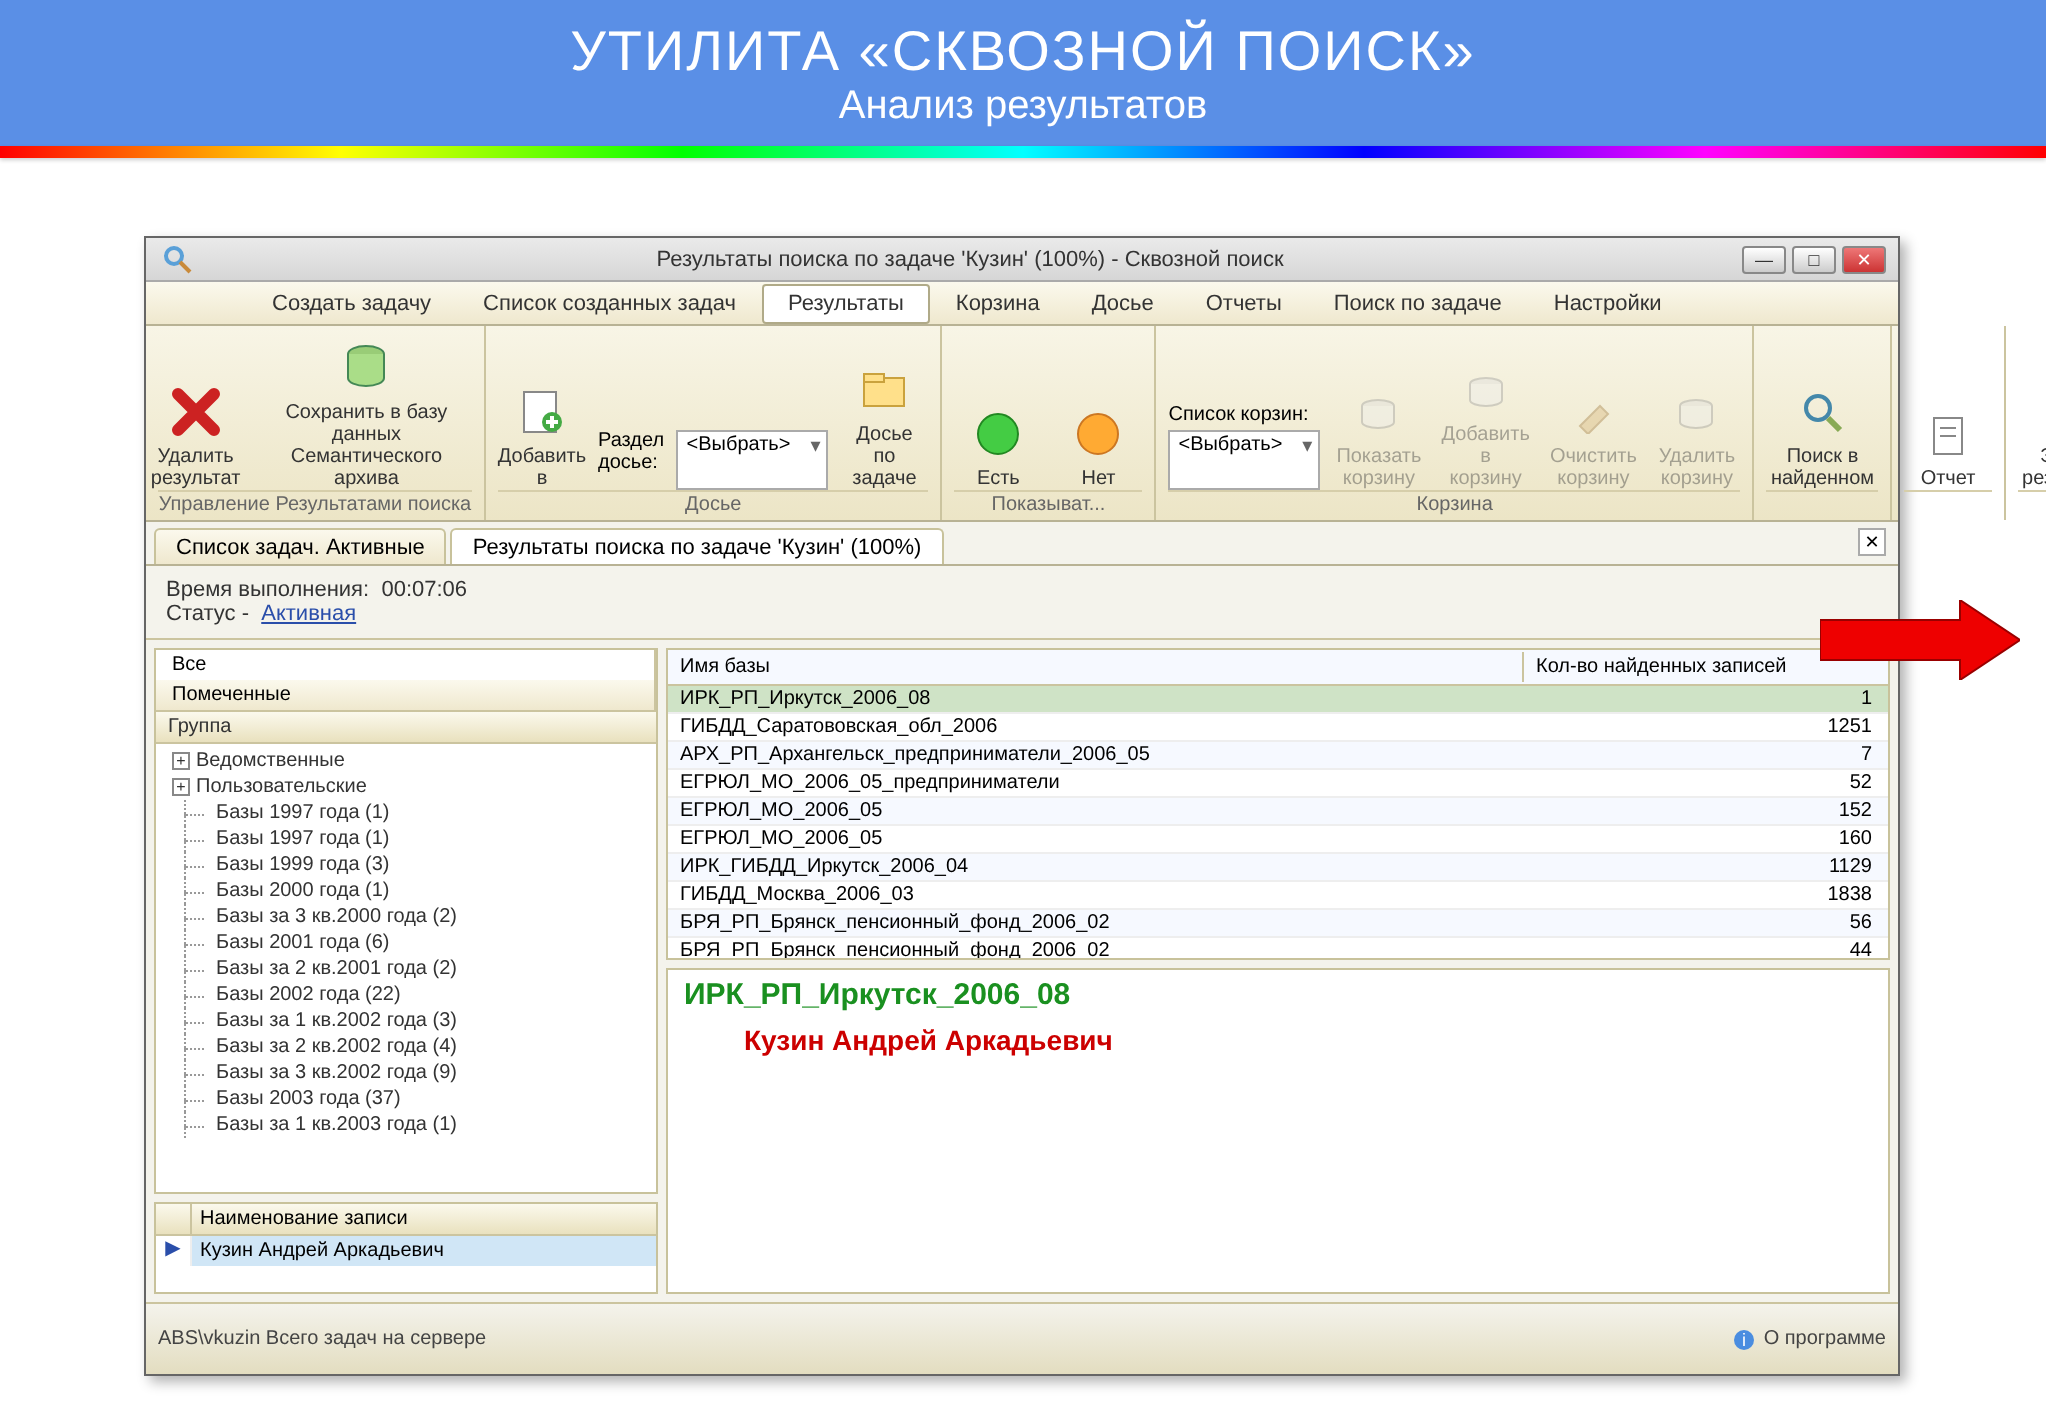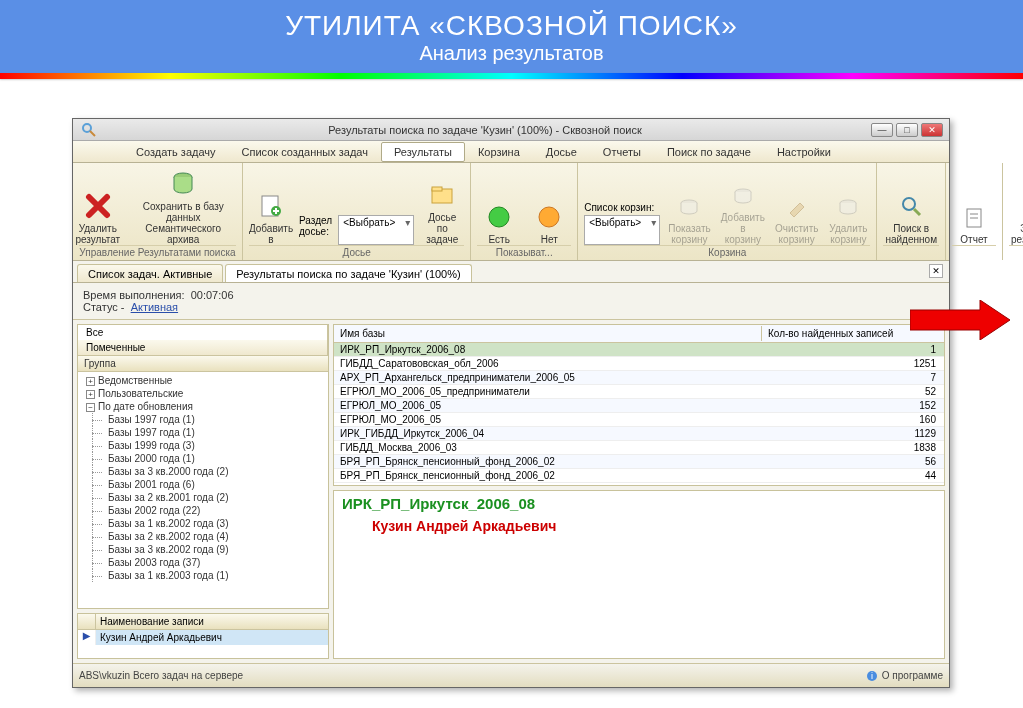--- a/index.html
+++ b/index.html
@@ -58,21 +58,21 @@
   .dbtable .sel { background:#cfe3c6 !important; }
   .rechead { display:flex; font-size:10px; border-bottom:1px solid #cbc49f; }
   .rechead .sel { width:18px; border-right:1px solid #cbc49f; background:linear-gradient(#fbf9ed,#e9e1be); }
   .rechead .h { flex:1; background:linear-gradient(#fbf9ed,#e9e1be); padding:2px 4px; }
   .recrow { display:flex; }
   .recrow .sel { width:18px; border-right:1px solid #eee; color:#2a4eaa; text-align:center; font-size:10px; }
   .recrow .v { flex:1; background:#d0e6f6; font-size:10px; padding:2px 4px; }
   .preview { flex:1; background:#fff; border:1px solid #c8c29b; padding:4px 8px; }
   .preview .dbname { color:#1a9020; font-weight:bold; font-size:15px; }
   .preview .person { color:#c00; font-weight:bold; font-size:14px; margin-top:6px; padding-left:30px; }
-  .statusbar { height:24px; background:linear-gradient(#f4f3ec,#e3ddc0); border-top:1px solid #cbc49f; display:flex; align-items:center; font-size:10px; padding:0 6px; color:#444; }
+  .statusbar { height:36px; background:linear-gradient(#f4f3ec,#e3ddc0); border-top:1px solid #cbc49f; display:flex; align-items:center; font-size:10px; padding:0 6px; color:#444; }
   .statusbar .right { margin-left:auto; display:flex; align-items:center; gap:4px; }
   .arrow { position:absolute; top:300px; left:910px; }
   svg { display:block; }
 </style>
 </head>
 <body>
 
 <div class="banner">
   <h1>УТИЛИТА «СКВОЗНОЙ ПОИСК»</h1>
   <h2>Анализ результатов</h2>
@@ -293,21 +293,20 @@
     <div class="leftcol">
       <div class="panel" style="flex:1">
         <div class="tabs2">
           <span class="active">Все</span>
           <span>Помеченные</span>
         </div>
         <div class="thead">Группа</div>
         <div class="tree" id="tree">
             <div class="node"><span class="toggle">+</span>Ведомственные</div>
             <div class="node"><span class="toggle">+</span>Пользовательские</div>
-            <div class="node"><span class="toggle">−</span>По дате обновления</div>
             <div class="node leaf">Базы 1997 года (1)</div>
             <div class="node leaf">Базы 1997 года (1)</div>
             <div class="node leaf">Базы 1999 года (3)</div>
             <div class="node leaf">Базы 2000 года (1)</div>
             <div class="node leaf">Базы за 3 кв.2000 года (2)</div>
             <div class="node leaf">Базы 2001 года (6)</div>
             <div class="node leaf">Базы за 2 кв.2001 года (2)</div>
             <div class="node leaf">Базы 2002 года (22)</div>
             <div class="node leaf">Базы за 1 кв.2002 года (3)</div>
             <div class="node leaf">Базы за 2 кв.2002 года (4)</div>

